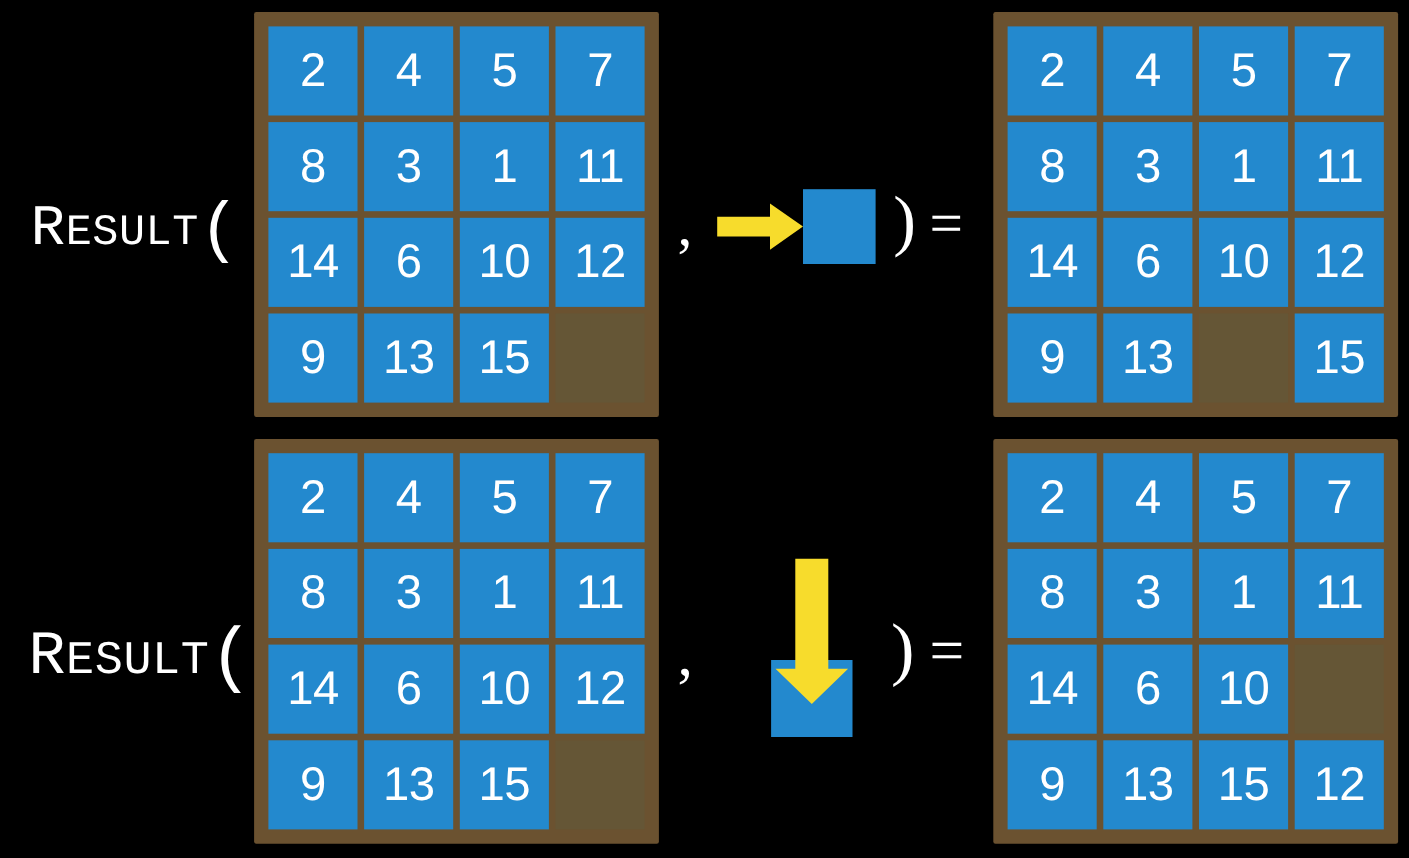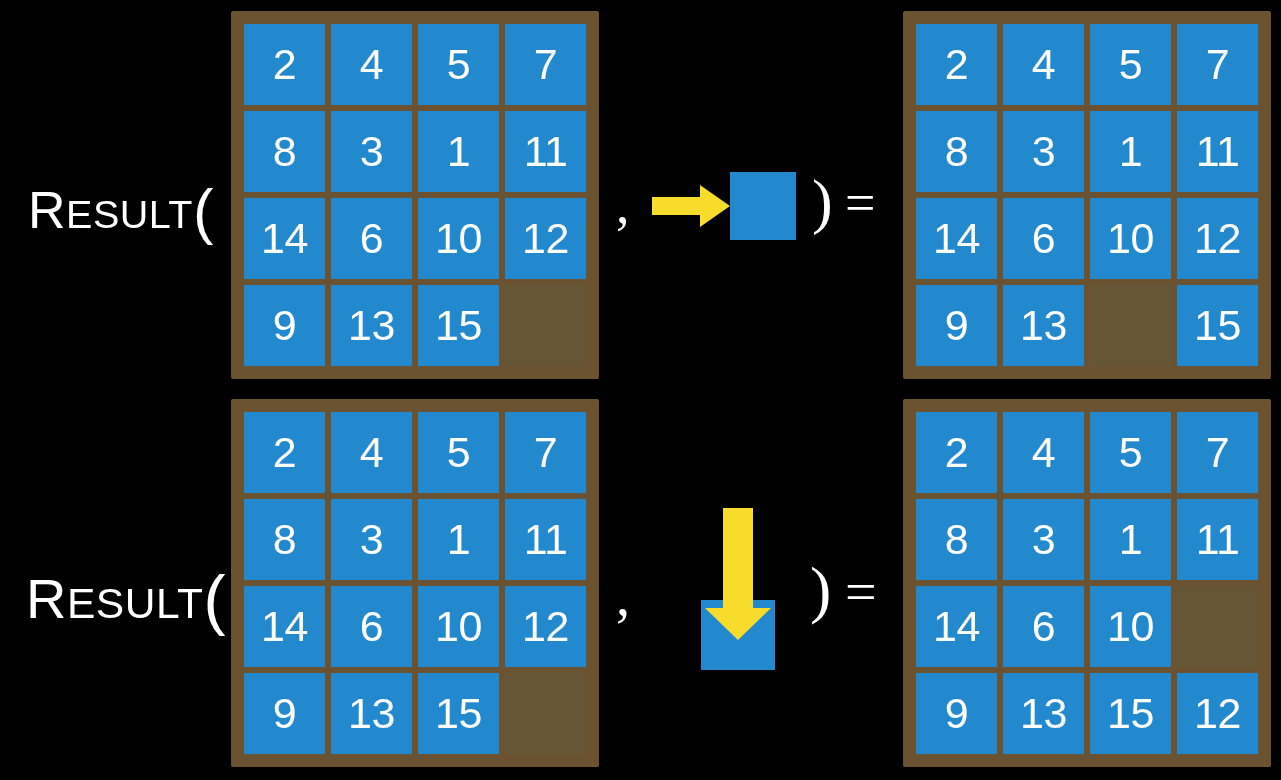--- a/index.html
+++ b/index.html
@@ -29,21 +29,21 @@
     left: 0;
     width: 1281px;
   }
   .eq-row.row-1 { top: 0px;   height: 390px; }
   .eq-row.row-2 { top: 390px; height: 390px; }
 
   
   .result-label {
     position: absolute;
     color: #ffffff;
-    font-family: Liberation Sans, sans-serif;
+    font-family: Liberation Mono, monospace;
     font-weight: 400;
     white-space: nowrap;
     letter-spacing: 0.5px;
     text-shadow: 1px 1px 1px rgba(0,0,0,0.9);
     line-height: 1;
   }
   .result-label .big-cap { font-size: 1em; }
   .result-label .small-caps {
     font-size: 0.76em;
     letter-spacing: 0.5px;

